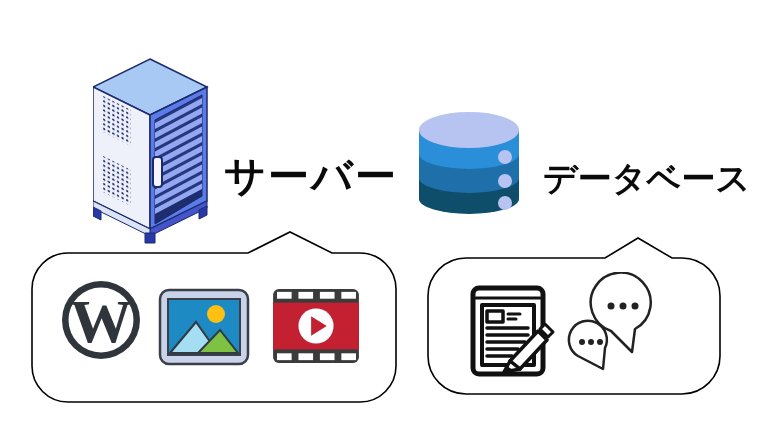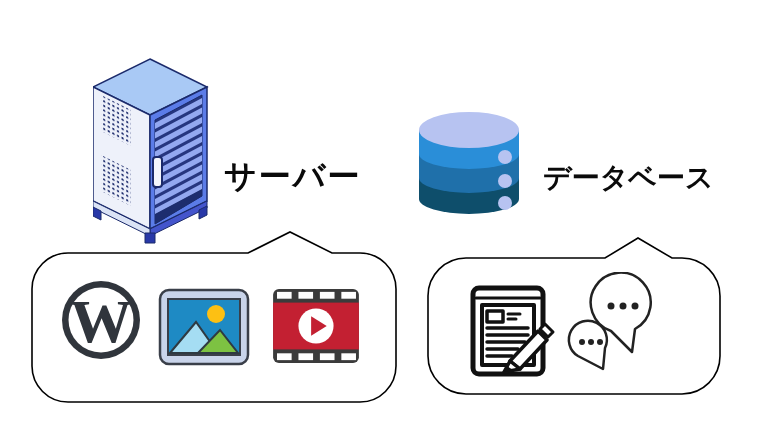--- a/index.html
+++ b/index.html
@@ -3,24 +3,24 @@
 <meta charset="utf-8">
 <style>
   html,body{margin:0;padding:0;background:#fff;}
   .canvas{
     position:relative;width:780px;height:438px;background:#ffffff;overflow:hidden;
     font-family:"Liberation Sans","DejaVu Sans",sans-serif;
   }
   .abs{position:absolute;}
   .label{
     position:absolute;font-weight:bold;color:#0a0a0a;white-space:nowrap;
-    font-size:32px;line-height:40px;
+    font-size:41px;line-height:40px;
   }
   .label-server{left:224px;top:156px;letter-spacing:2px;}
-  .label-database{left:543px;top:158px;letter-spacing:0px;font-size:28px;}
+  .label-database{left:543px;top:158px;letter-spacing:0px;font-size:34px;}
   svg{display:block;}
 </style>
 </head>
 <body>
 
 <div class="canvas">
 
   <svg class="abs" style="left:93px;top:57px;" width="125" height="190" viewBox="0 0 125 190">
     <defs>
       <pattern id="vt" width="4.6" height="4.6" patternUnits="userSpaceOnUse">

